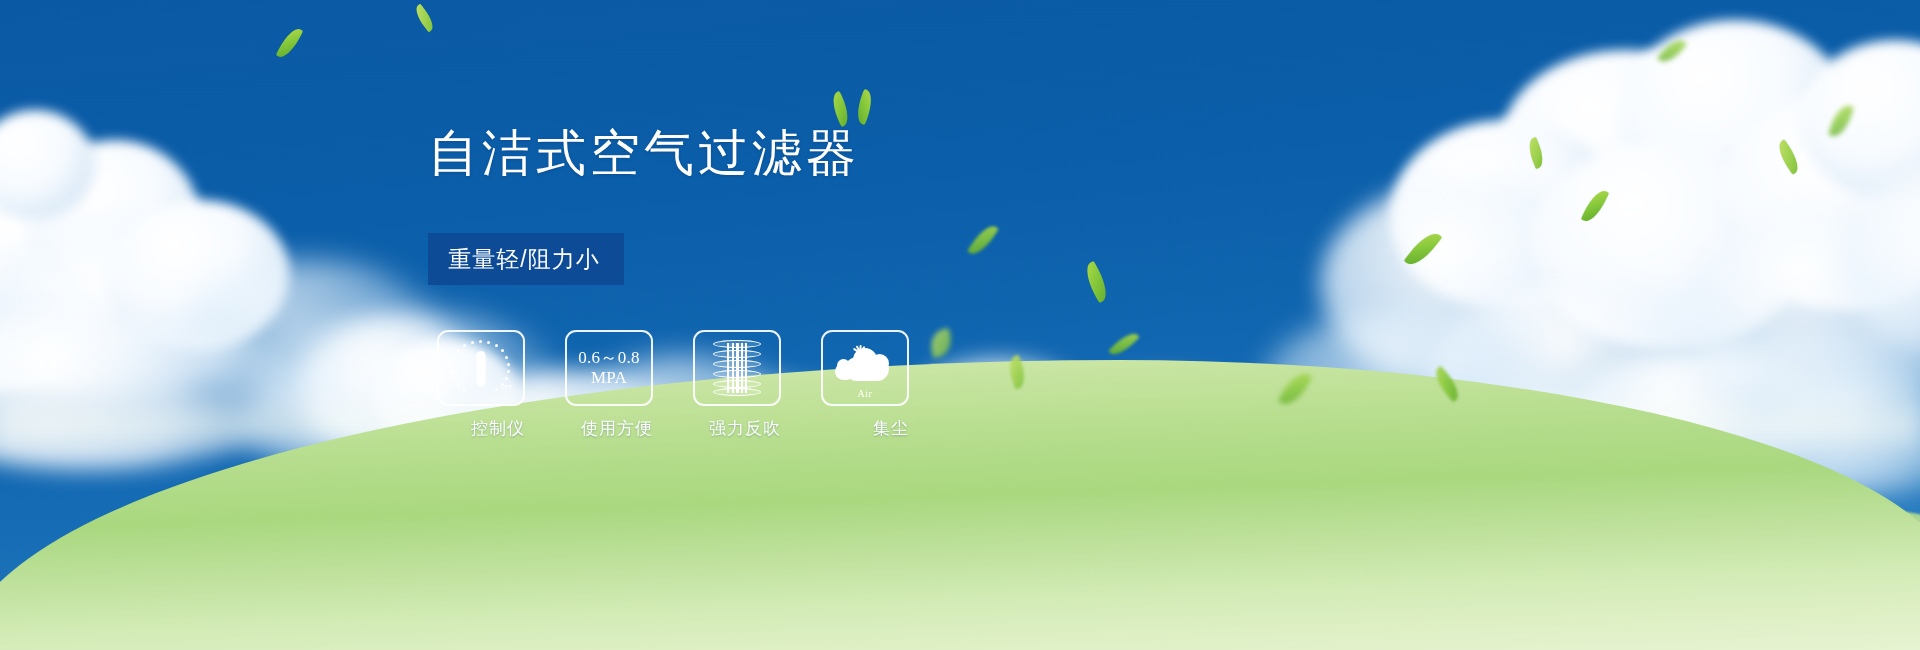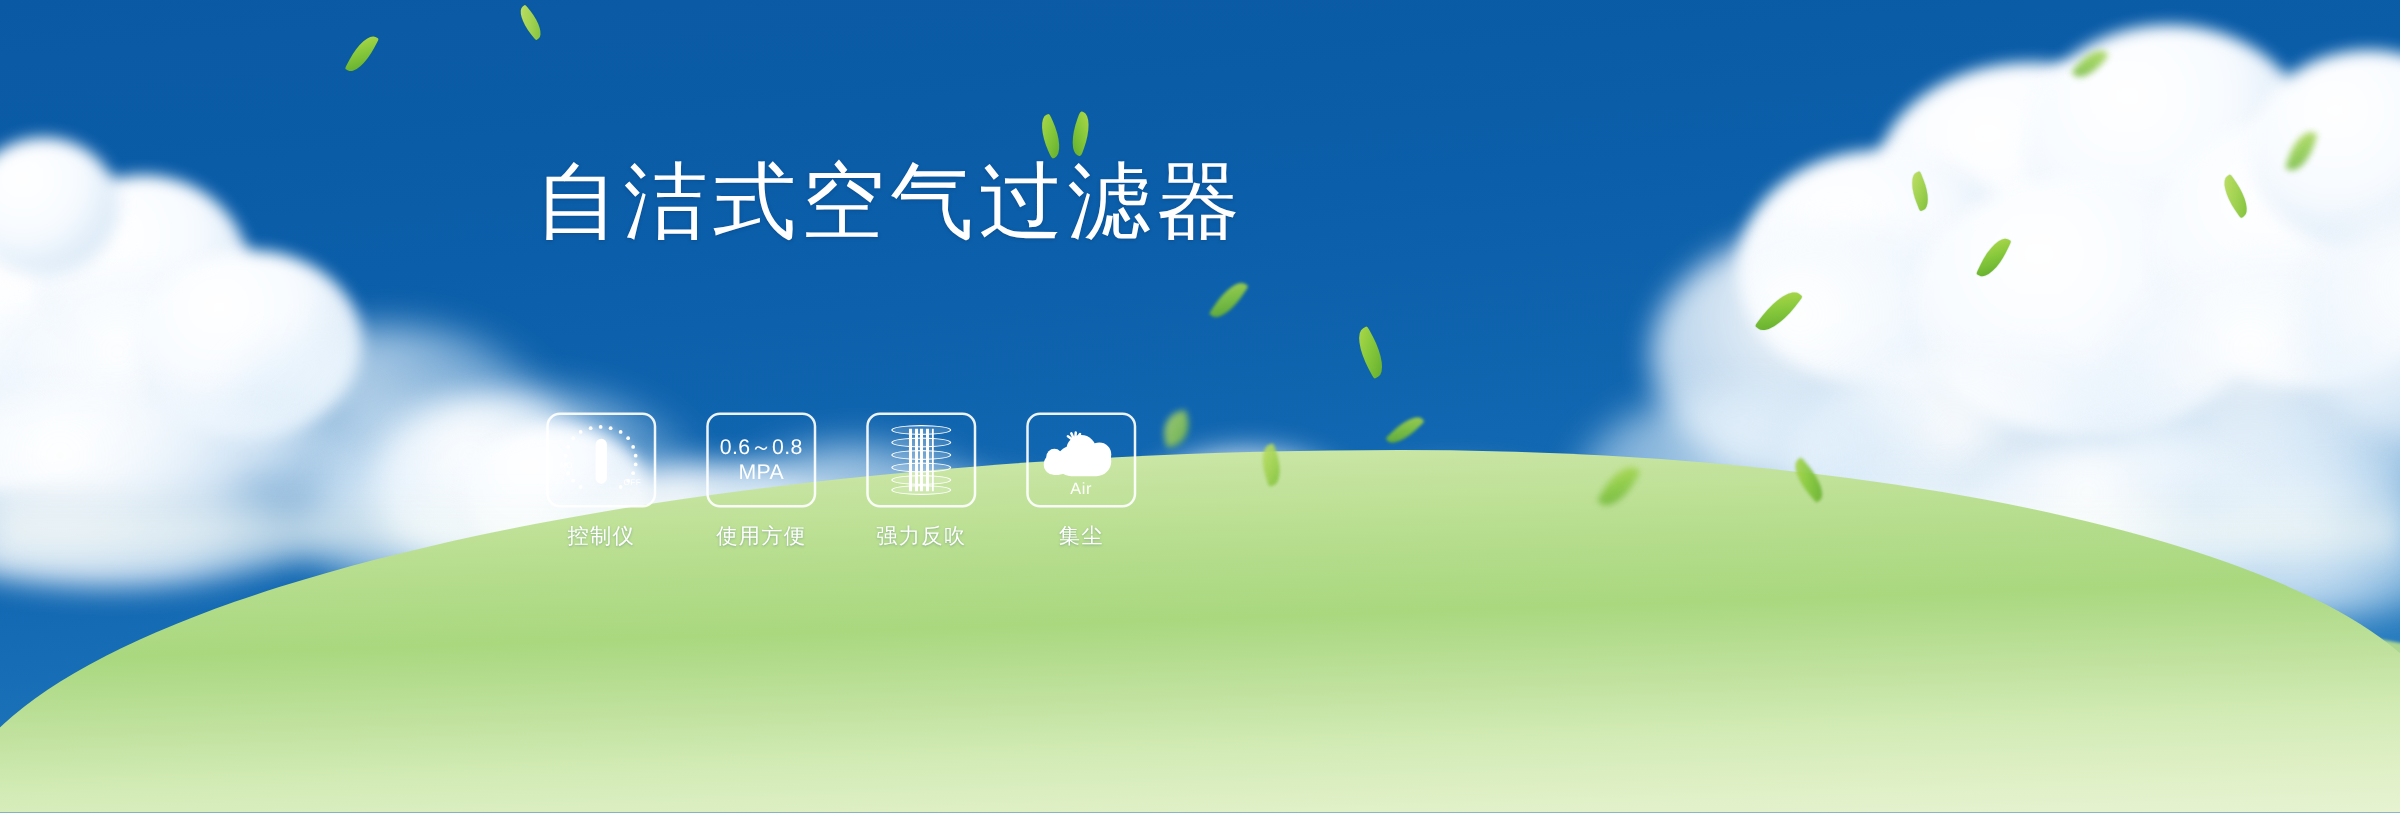--- a/index.html
+++ b/index.html
@@ -77,21 +77,21 @@
   }
   .leaf.pale { background:linear-gradient(135deg,#c6e26a 0%,#9ed14f 55%,#78bd38 100%); }
   .leaf.blur { filter:blur(1.4px); opacity:.9; }
   .leaf.blur2 { filter:blur(2.6px); opacity:.8; }
 
   
   #content { position:absolute; left:0; top:0; width:1920px; height:650px; }
 
   #title-wrap { position:absolute; left:428px; top:128px; }
   #page-title {
-    font-size:67px;
+    font-size:50px;
     letter-spacing:4px;
     color:#ffffff;
     font-weight:300;
     line-height:1;
     white-space:nowrap;
     text-shadow:0 1px 3px rgba(8,52,102,.35);
   }
   .sprout { position:absolute; top:-38px; left:400px; width:60px; height:44px; }
   .sprout .leaf { width:13px; height:34px; }
   .sprout .lf-l { left:6px;  top:2px; transform:rotate(-24deg); border-radius:80% 10% 80% 10%; }
@@ -123,21 +123,21 @@
     width:192px;
     margin-left:-22px;
     clip-path:polygon(22px 0, 100% 0, 100% 100%, 0 100%);
   }
 
   
   #features {
     position:absolute; left:437px; top:330px;
     display:flex; gap:40px;
   }
-  .feature { width:88px; display:flex; flex-direction:column; align-items:center; }
+  .feature { width:88px; display:flex; flex-direction:column; align-items:flex-end;font-family:Liberation Serif, serif; }
   .fbox {
     width:88px; height:76px;
     border:2px solid rgba(255,255,255,.92);
     border-radius:11px;
     display:flex; flex-direction:column;
     align-items:center; justify-content:center;
     color:#ffffff;
     line-height:1.15;
     position:relative;
   }
@@ -205,21 +205,21 @@
   }
   .cloudicon .sunray {
     position:absolute; left:19px; top:-2px; width:16px; height:16px;
   }
   .cloudicon .sunray i {
     position:absolute; left:7px; top:0; width:2.2px; height:8px;
     background:#fff; border-radius:1px; transform-origin:50% 100%;
   }
   .airlabel {
     position:absolute; bottom:5px; left:0; right:0;
-    text-align:center; font-size:13px; color:#fff; letter-spacing:.5px;
+    text-align:center; font-size:10px; color:#fff; letter-spacing:.5px;
   }
 </style>
 </head>
 <body>
 
 <div id="banner">
 
   <div class="cloudgroup" style="left:-120px; top:110px; width:760px; height:340px;">
     <div class="puff soft" style="left:10px;  top:120px; width:280px; height:160px;"></div>
     <div class="puff" style="left:0px;   top:150px; width:220px; height:130px;"></div>
@@ -298,20 +298,21 @@
 
     <div id="title-wrap">
       <div class="sprout">
         <div class="leaf lf-l"></div>
         <div class="leaf lf-r"></div>
       </div>
       <div id="page-title">自洁式空气过滤器</div>
     </div>
 
     <div id="tabs">
+      <div class="tab" id="tab-left">重量轻/阻力小</div>
     </div>
 
     <div id="features">
 
       <div class="feature">
         <div class="fbox">
           <div class="gauge">
             <div class="dot" style="left:29px; top:1px;"></div>
             <div class="dot" style="left:21px; top:2px;"></div>
             <div class="dot" style="left:37px; top:2px;"></div>

